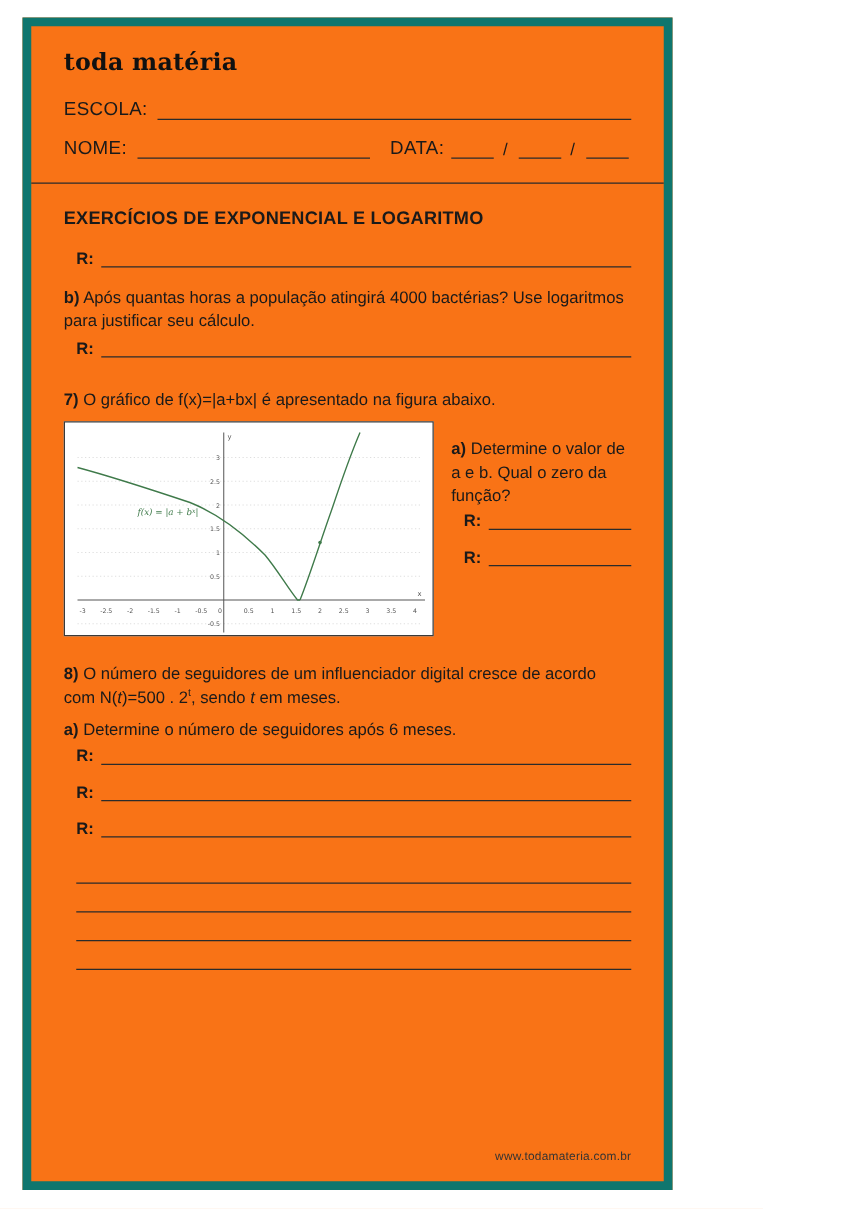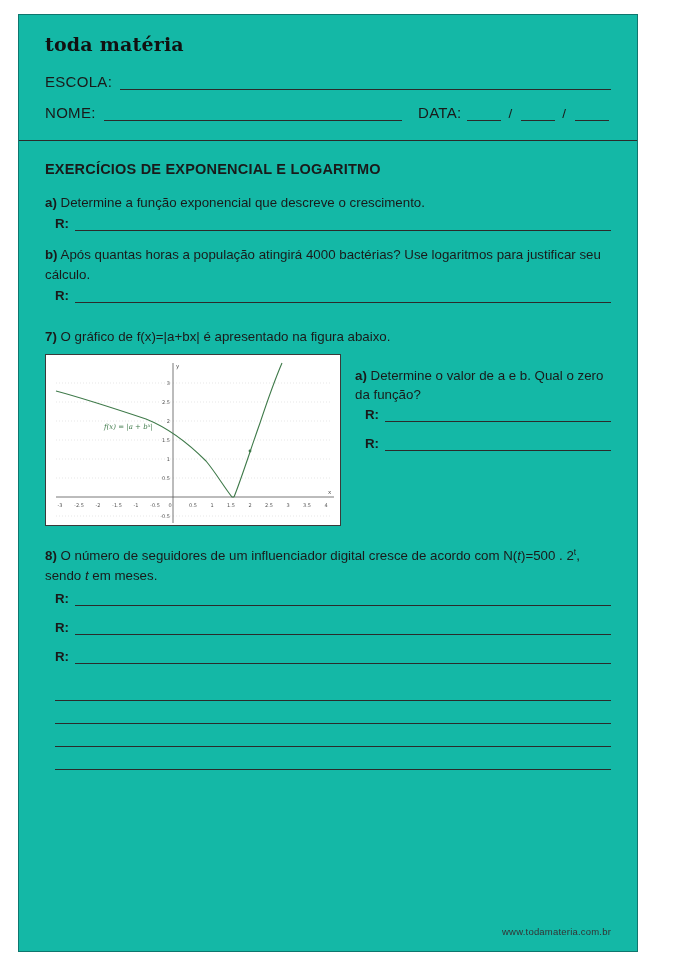--- a/index.html
+++ b/index.html
@@ -12,25 +12,25 @@
     height: 967px;
     font-family: "Liberation Sans", sans-serif;
     color: #1a1a1a;
     position: relative;
     overflow: hidden;
   }
   .sheet {
     position: absolute;
     left: 18px;
     top: 14px;
-    width: 620px;
+    width: 520px;
     height: 938px;
-    border: 1px solid #0f766e;
+    border: 7px solid #0f766e;
     box-sizing: border-box;
-    background: #14b8a6;
+    background: #f97316;
   }
   .header {
     padding: 16px 26px 10px 26px;
     border-bottom: 1px solid #2b2b2b;
     box-sizing: border-box;
     height: 126px;
   }
   .brand {
     font-family: "DejaVu Serif", serif;
     font-weight: bold;
@@ -165,24 +165,20 @@
         <span class="rule short"></span>
       </span>
     </div>
   </div>
 
   <div class="body">
 
     <div class="title">EXERCÍCIOS DE EXPONENCIAL E LOGARITMO</div>
 
 
-    <div class="sub">
-      <b>a)</b>
-      <span>Determine a função exponencial que descreve o crescimento.</span>
-    </div>
     <div class="answer-row">
       <span class="answer-label">R:</span>
       <span class="answer-line"></span>
     </div>
 
     <div class="sub">
       <b>b)</b>
       <span>Após quantas horas a população atingirá 4000 bactérias? Use logaritmos para justificar seu cálculo.</span>
     </div>
     <div class="answer-row">
@@ -266,20 +262,24 @@
       </div>
     </div>
 
     <div class="q-spacer"></div>
 
     <div class="q">
       <b>8)</b>
       <span>O número de seguidores de um influenciador digital cresce de acordo com N(</span><i>t</i><span>)=500 . 2</span><sup>t</sup><span>, sendo </span><i>t</i><span> em meses.</span>
     </div>
 
+    <div class="sub">
+      <b>a)</b>
+      <span>Determine o número de seguidores após 6 meses.</span>
+    </div>
     <div class="answer-row">
       <span class="answer-label">R:</span>
       <span class="answer-line"></span>
     </div>
 
     <div class="answer-row">
       <span class="answer-label">R:</span>
       <span class="answer-line"></span>
     </div>
 

